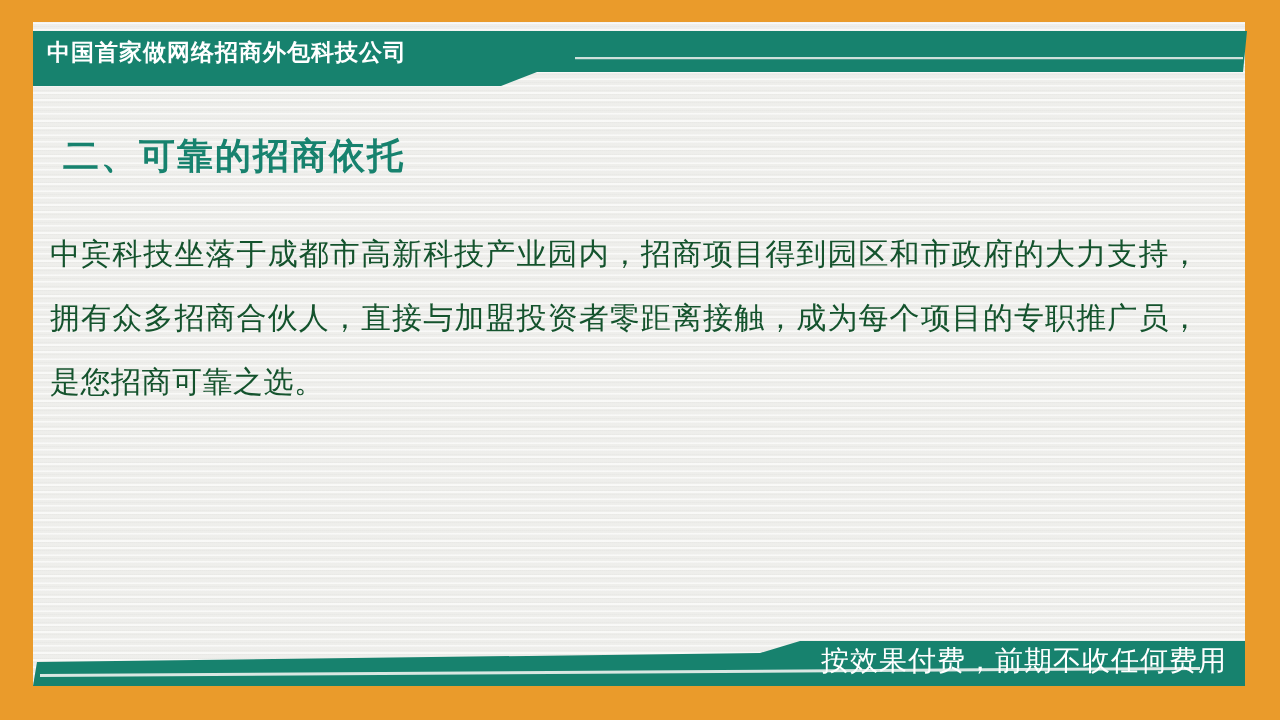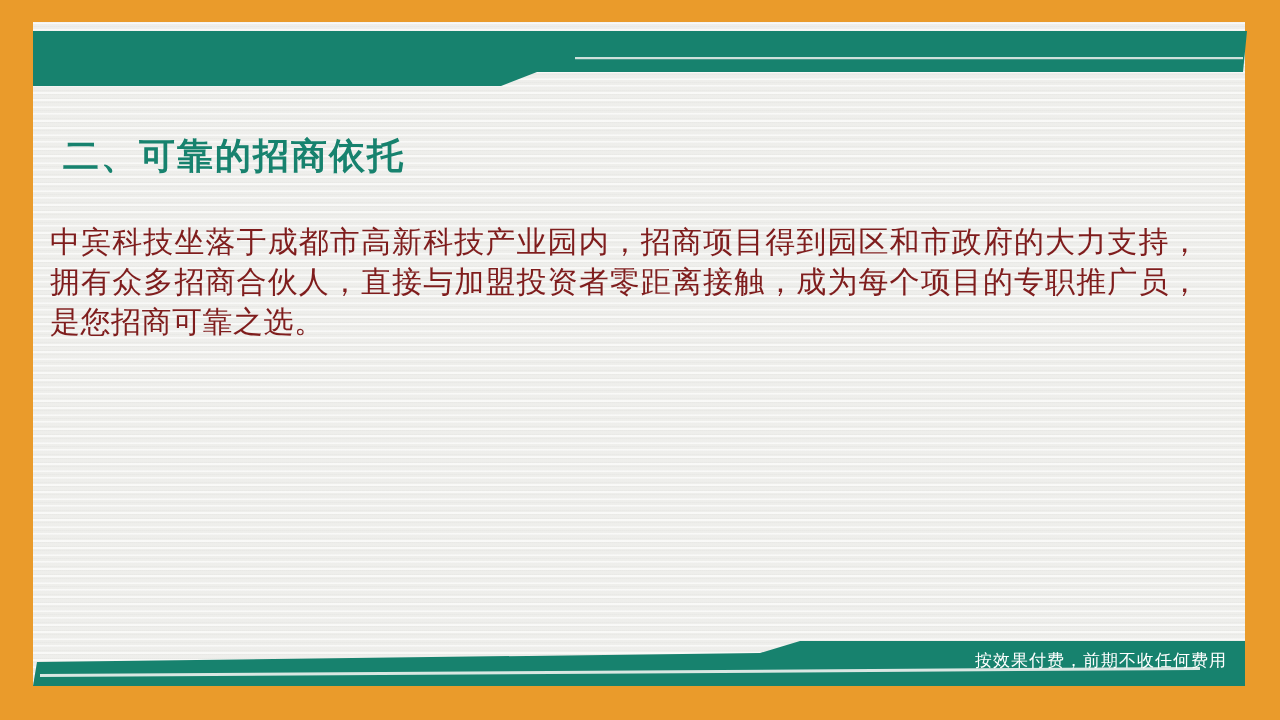--- a/index.html
+++ b/index.html
@@ -91,24 +91,24 @@
     font-weight: bold;
     letter-spacing: 2px;
     white-space: nowrap;
   }
 
   .body-copy {
     position: absolute;
     left: 17px;
     top: 122px;
     width: 1150px;
-    color: #7f1d1d;
+    color: #14532d;
     font-family: "Liberation Serif", "DejaVu Serif", serif;
     font-size: 30px;
-    line-height: 40px;
+    line-height: 64px;
     letter-spacing: 0.5px;
     text-align: justify;
     text-justify: inter-character;
   }
 
   
   .footer-wrap {
     position: absolute;
     left: 0;
     bottom: 0;
@@ -116,21 +116,21 @@
     height: 110px;
     pointer-events: none;
   }
   .footer-svg { display: block; }
 
   .footer-text {
     position: absolute;
     right: 53px;
     bottom: 44px;
     color: #ffffff;
-    font-size: 17px;
+    font-size: 28px;
     letter-spacing: 1px;
     line-height: 30px;
     white-space: nowrap;
   }
 </style>
 </head>
 <body>
 
 <div class="slide">
 
@@ -141,20 +141,21 @@
 
       <path d="M33,31 L1248,31 L1244,71 L536,71 L500,71 L536,71 L1244,71 L1248,31 Z" fill="none"></path>
 
       <path d="M33,31 L1247,31 L1243,72 L537,72 L501,86 L33,86 Z" fill="#17826e"></path>
 
       <rect x="575" y="57" width="668" height="2.5" fill="#eef2f0" opacity="0.85"></rect>
 
       <path d="M575,59.5 L1243,59.5 L1241,72 L575,72 Z" fill="#17826e"></path>
     </svg>
 
+    <div class="header-title">中国首家做网络招商外包科技公司</div>
   </div>
 
   <div class="content">
 
     <div class="section-heading">二、可靠的招商依托</div>
 
     <div class="body-copy">中宾科技坐落于成都市高新科技产业园内，招商项目得到园区和市政府的大力支持，拥有众多招商合伙人，直接与加盟投资者零距离接触，成为每个项目的专职推广员，是您招商可靠之选。</div>
 
   </div>
 

